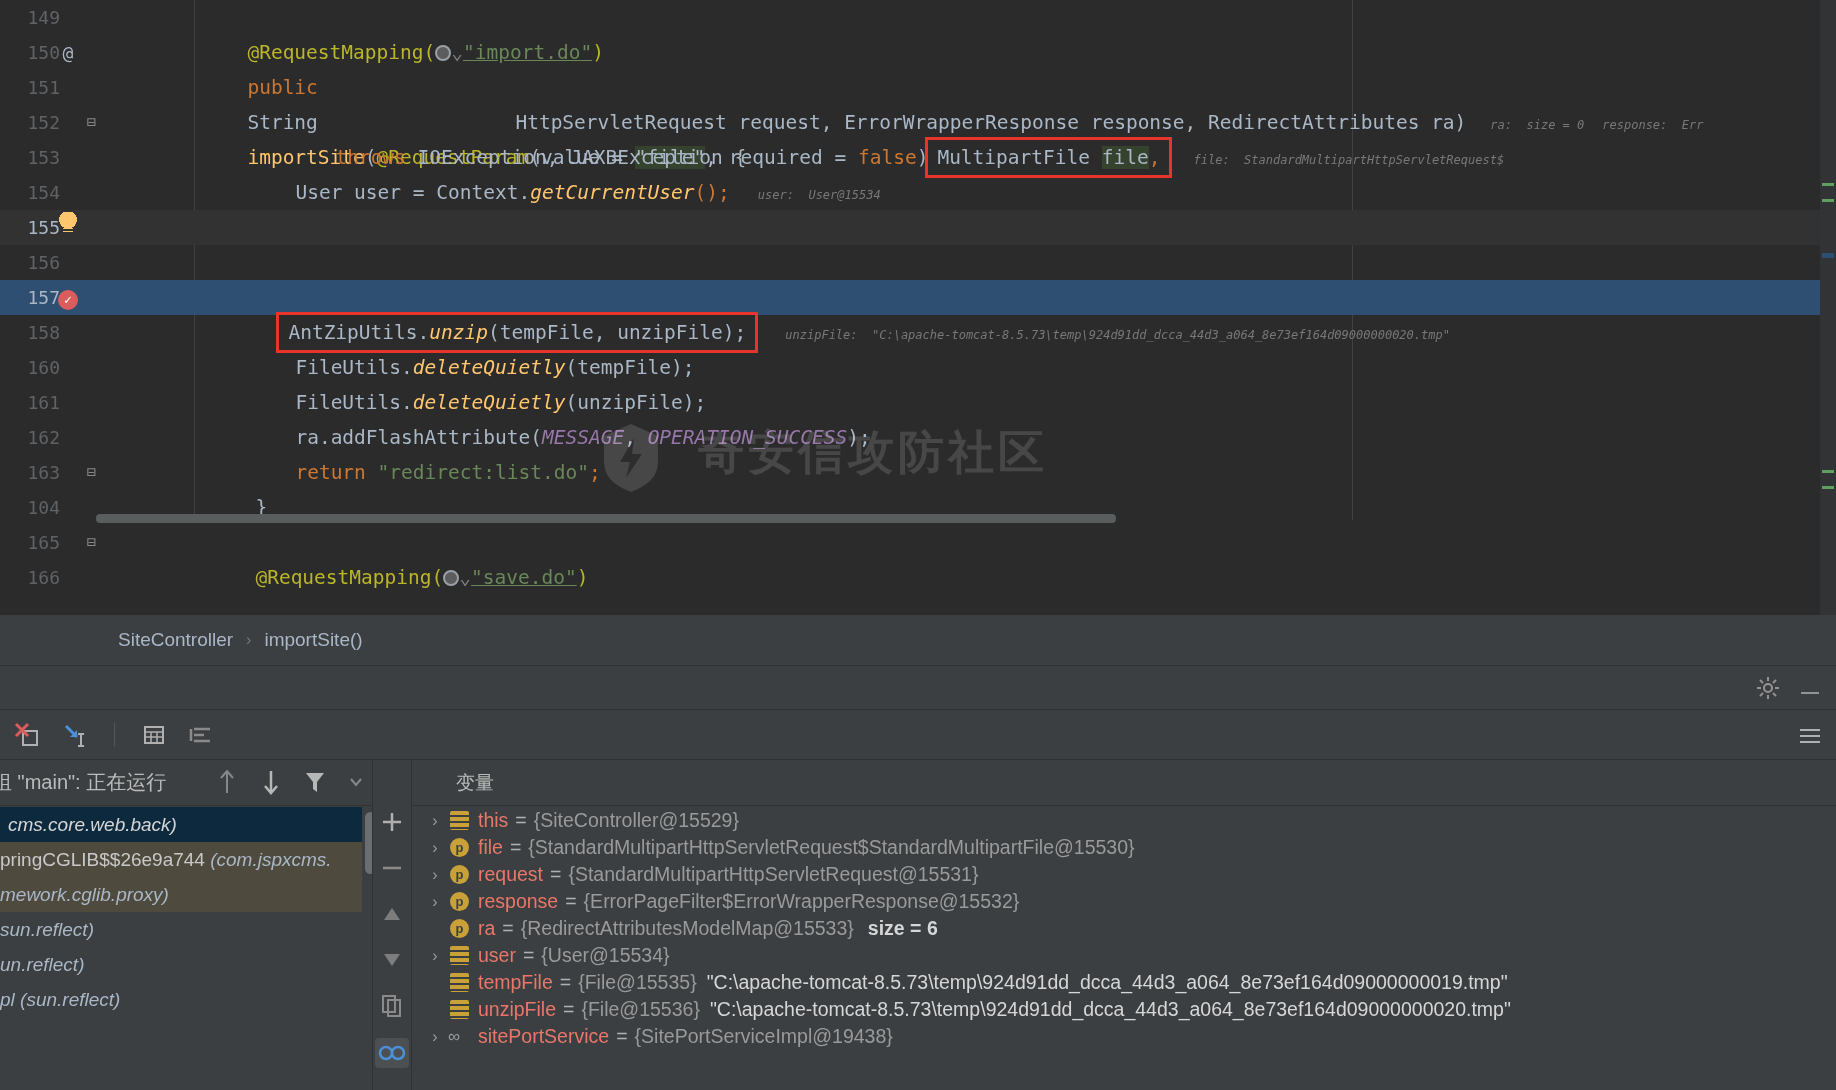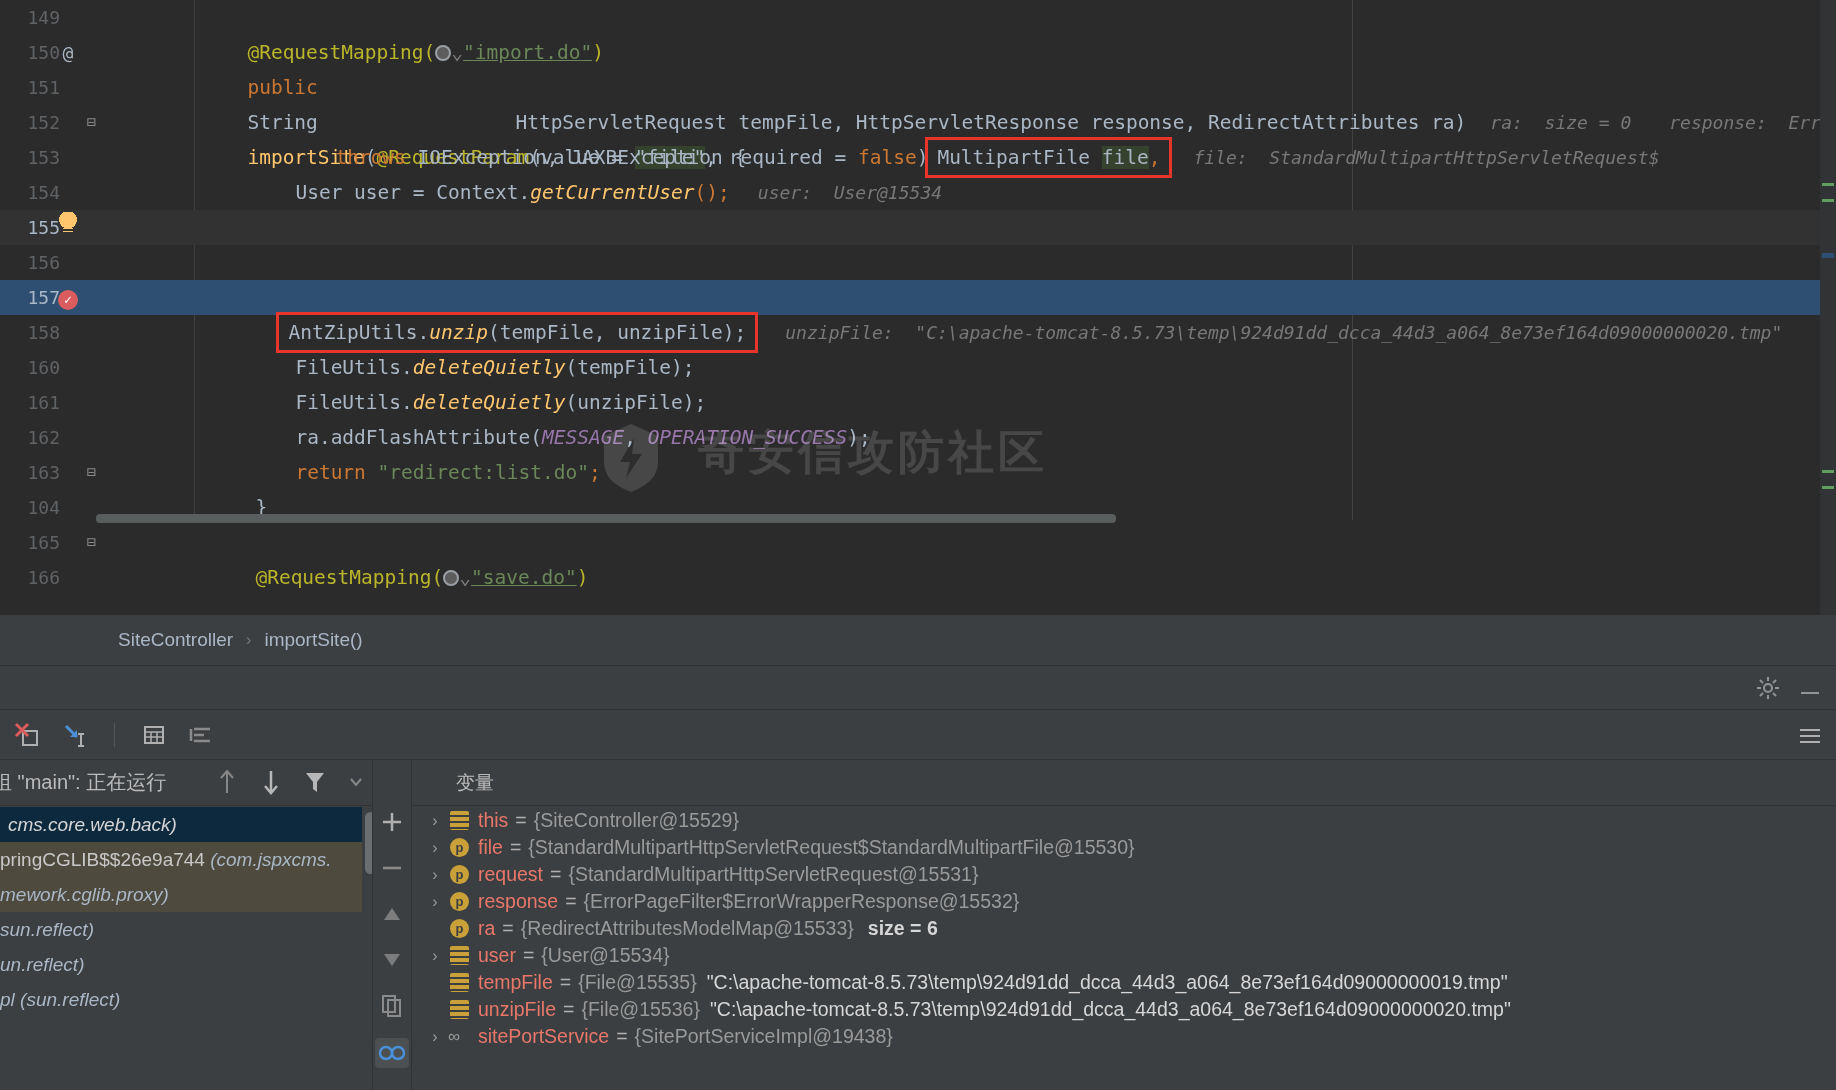--- a/index.html
+++ b/index.html
@@ -46,21 +46,21 @@
   .kw      { color: #cc7832; }
   .type    { color: #a9b7c6; }
   .mth     { color: #ffc66d; }
   .mthi    { color: #ffc66d; font-style: italic; }
   .str     { color: #6a8759; }
   .ann     { color: #bbb529; }
   .txt     { color: #a9b7c6; }
   .field   { color: #9876aa; font-style: italic; }
   .const   { color: #9876aa; font-style: italic; }
   .dim     { color: #808080; }
-  .hint    { color: #787878; font-style: italic; font-size: 18px; }
+  .hint    { color: #787878; font-style: italic; font-size: 12px; }
   .link    { color: #6a8759; text-decoration: underline; }
   .selword { background: #214283; color: #a9b7c6; }
   .greenbg { background: #35432e; color: #a9b7c6; }
   .redbox  { outline: 3px solid #e8352c; display: inline-block; padding: 0 9px; }
 
   .bulb {
     display:inline-block; width:18px; height:22px;
     background: radial-gradient(circle at 50% 35%, #ffc66d 0 52%, transparent 53%);
     position: relative;
   }
@@ -220,21 +220,21 @@
         <span class="code-text">
           <span class="kw">public</span>
           <span class="type">String</span>
           <span class="mth">importSite</span><span class="txt">(</span><span class="ann">@RequestParam</span><span class="txt">(value = </span><span class="str greenbg">"file"</span><span class="txt">, required = </span><span class="kw">false</span><span class="txt">)</span><span class="redbox"><span class="txt">MultipartFile </span><span class="greenbg">file</span><span class="kw">,</span></span><span class="hint" style="margin-left:24px">file:  StandardMultipartHttpServletRequest$</span>
         </span>
       </div>
 
       <div class="line">
         <span class="gutter-num">151</span>
         <span class="code-text" style="left:398px">
-          <span class="txt">HttpServletRequest tempFile, HttpServletResponse response, RedirectAttributes ra)</span><span class="hint" style="margin-left:24px">ra:  size = 0</span><span class="hint" style="margin-left:38px">response:  Err</span>
+          <span class="txt">HttpServletRequest request, ErrorWrapperResponse response, RedirectAttributes ra)</span><span class="hint" style="margin-left:24px">ra:  size = 0</span><span class="hint" style="margin-left:18px">response:  Err</span>
         </span>
       </div>
 
       <div class="line">
         <span class="gutter-num">152</span>
         <span class="gutter-fold">⊟</span>
         <span class="code-text" style="left:218px">
           <span class="kw">throws</span><span class="txt"> IOException, JAXBException {</span>
         </span>
       </div>

